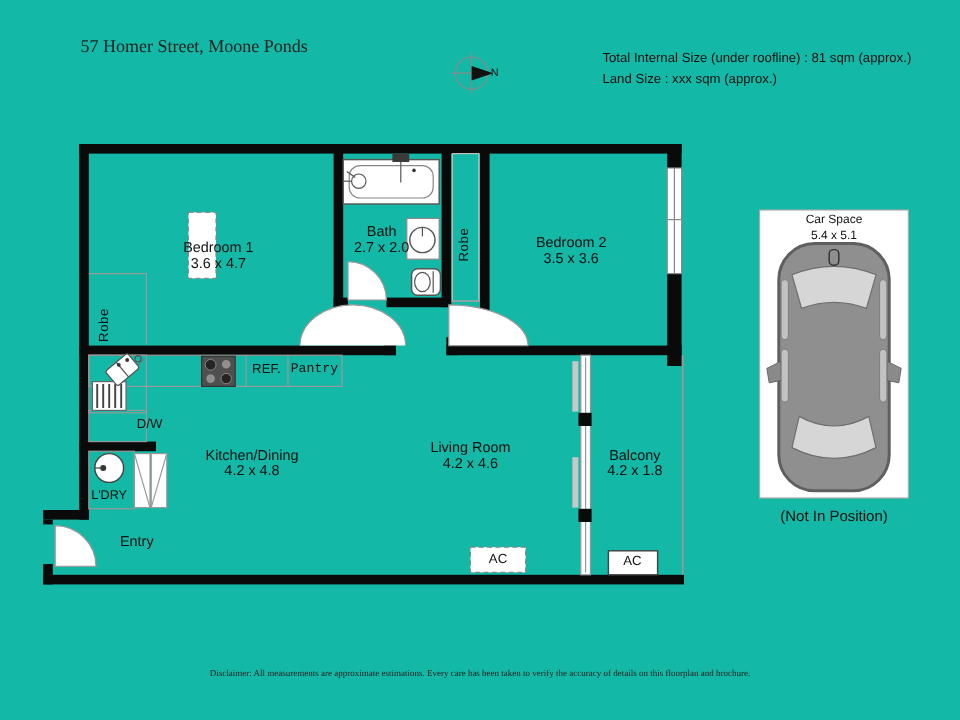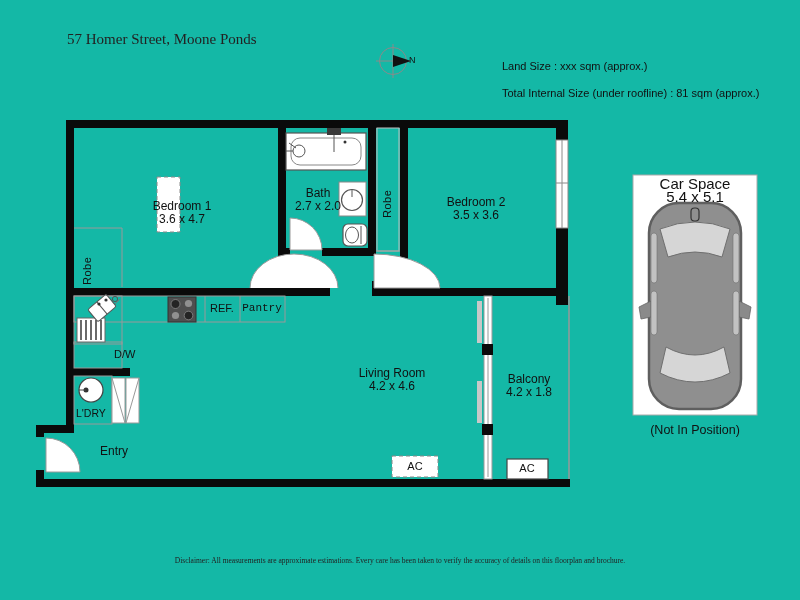--- a/index.html
+++ b/index.html
@@ -6,21 +6,21 @@
   #canvas{position:relative;width:800px;height:600px;background:#14b8a6;overflow:hidden;
           font-family:"Liberation Sans",sans-serif;color:#1a1a1a;}
   .abs{position:absolute;}
   .ctr{transform:translateX(-50%);text-align:center;white-space:nowrap;}
   .title{font-family:"Liberation Serif",serif;font-size:15px;color:#222;}
   .sizes{font-size:11px;color:#111;}
   .room{font-size:12px;line-height:13px;color:#111;}
   .small{font-size:11px;color:#111;}
   .vtext{writing-mode:vertical-rl;transform:rotate(180deg);font-size:11px;color:#111;letter-spacing:.5px;}
   .north{font-size:9px;color:#111;}
-  .carlbl{font-size:15px;line-height:13px;color:#111;}
+  .carlbl{font-size:10px;line-height:13px;color:#111;}
   .notpos{font-size:12.5px;color:#111;}
   .disc{font-family:"Liberation Serif",serif;font-size:7.5px;color:#222;white-space:nowrap;}
   svg{position:absolute;left:0;top:0;}
 </style>
 </head>
 <body>
 
 <div id="canvas">
 
   <svg width="800" height="600" viewBox="0 0 800 600">
@@ -164,34 +164,38 @@
         <rect x="18" y="116" width="6" height="44" rx="3" fill="#c2c2c2" stroke="#6f6f6f" stroke-width="0.6"></rect>
         <rect x="100" y="58" width="6" height="50" rx="3" fill="#c2c2c2" stroke="#6f6f6f" stroke-width="0.6"></rect>
         <rect x="100" y="116" width="6" height="44" rx="3" fill="#c2c2c2" stroke="#6f6f6f" stroke-width="0.6"></rect>
         <rect x="58" y="33" width="8" height="13" rx="3.5" fill="none" stroke="#333333" stroke-width="1.2"></rect>
       </g>
     </g>
   </svg>
 
   <div class="abs title" style="left:67px;top:31px;">57 Homer Street, Moone Ponds</div>
   <div class="abs north" style="left:409px;top:55px;">N</div>
-  <div class="abs sizes" style="left:502px;top:43px;margin-top:44px;">Total Internal Size (under roofline) :  81 sqm (approx.)</div>
+  <div class="abs sizes" style="left:502px;top:43px;">Total Internal Size (under roofline) :  81 sqm (approx.)</div>
   <div class="abs sizes" style="left:502px;top:60px;text-align:right;">Land Size :  xxx sqm (approx.)</div>
 
   <div class="abs ctr room" style="left:182px;top:200px;text-align:center;">
     <div>Bedroom 1</div>
     <div>3.6 x 4.7</div>
   </div>
   <div class="abs ctr room" style="left:318px;top:187px;">
     <div>Bath</div>
     <div>2.7 x 2.0</div>
   </div>
   <div class="abs ctr room" style="left:476px;top:196px;">
     <div>Bedroom 2</div>
     <div>3.5 x 3.6</div>
+  </div>
+  <div class="abs ctr room" style="left:210px;top:373px;">
+    <div>Kitchen/Dining</div>
+    <div>4.2 x 4.8</div>
   </div>
   <div class="abs ctr room" style="left:392px;top:367px;">
     <div>Living Room</div>
     <div>4.2 x 4.6</div>
   </div>
   <div class="abs ctr room" style="left:529px;top:373px;">
     <div>Balcony</div>
     <div>4.2 x 1.8</div>
   </div>
   <div class="abs ctr room" style="left:114px;top:445px;">Entry</div>

